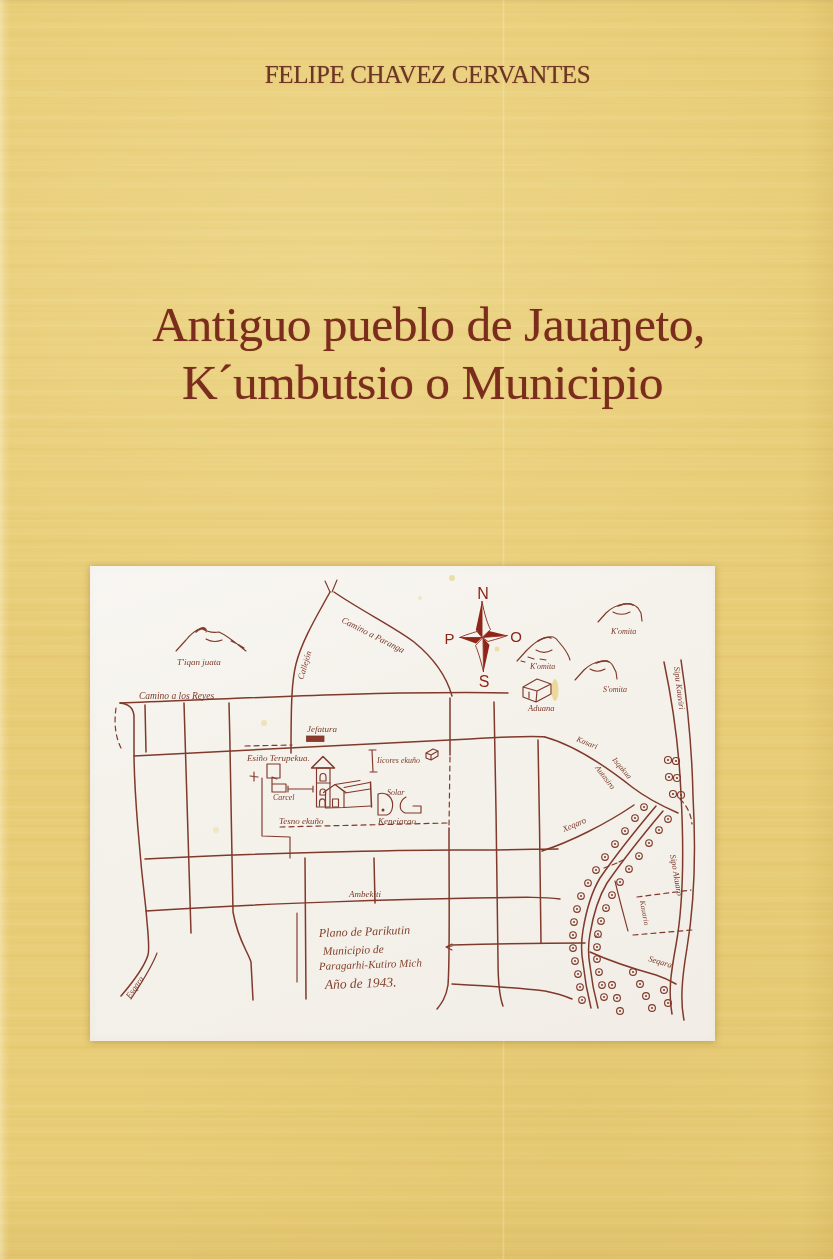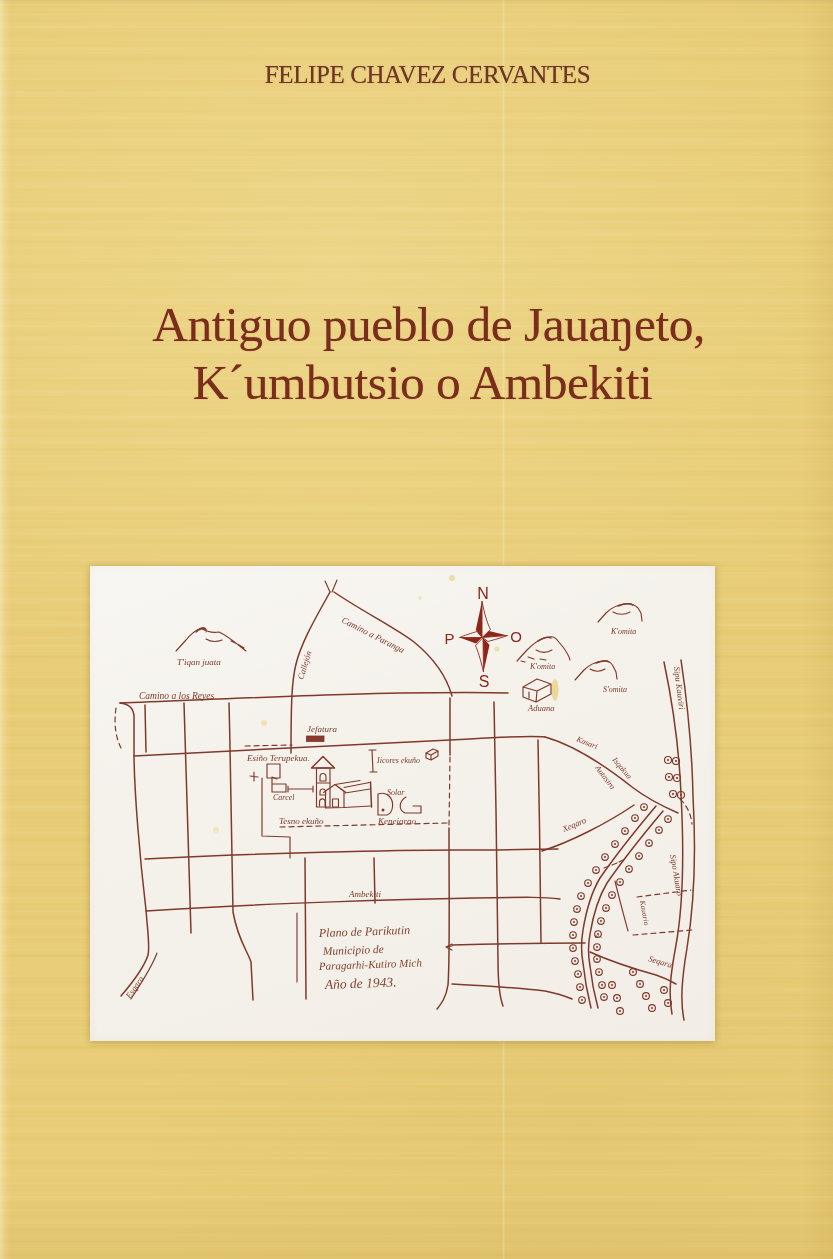--- a/index.html
+++ b/index.html
@@ -42,21 +42,21 @@
 <body>
 
 <div class="tex t1"></div>
 <div class="tex t2"></div>
 <div class="tex t3"></div>
 
 <div class="crease"></div>
 
 <div class="author">FELIPE&nbsp;CHAVEZ&nbsp;CERVANTES</div>
 
-<div class="title">Antiguo pueblo de Jauaŋeto,<br><span style="position:relative;left:-6px;">K´umbutsio o Ambekiti</span></div>
+<div class="title">Antiguo pueblo de Jauaŋeto,<br><span style="position:relative;left:-6px;">K´umbutsio o Municipio</span></div>
 
 <div class="panel">
 <svg width="625" height="475" viewBox="90 566 625 475">
 
 <g>
   <ellipse cx="555" cy="690" rx="3.5" ry="11" fill="rgba(226,196,88,0.55)"></ellipse>
   <circle cx="452" cy="578" r="3" fill="rgba(228,200,95,0.5)"></circle>
   <circle cx="497" cy="649" r="2.5" fill="rgba(228,200,95,0.45)"></circle>
   <circle cx="264" cy="723" r="3" fill="rgba(230,205,100,0.4)"></circle>
   <circle cx="216" cy="830" r="3" fill="rgba(230,205,100,0.3)"></circle>

